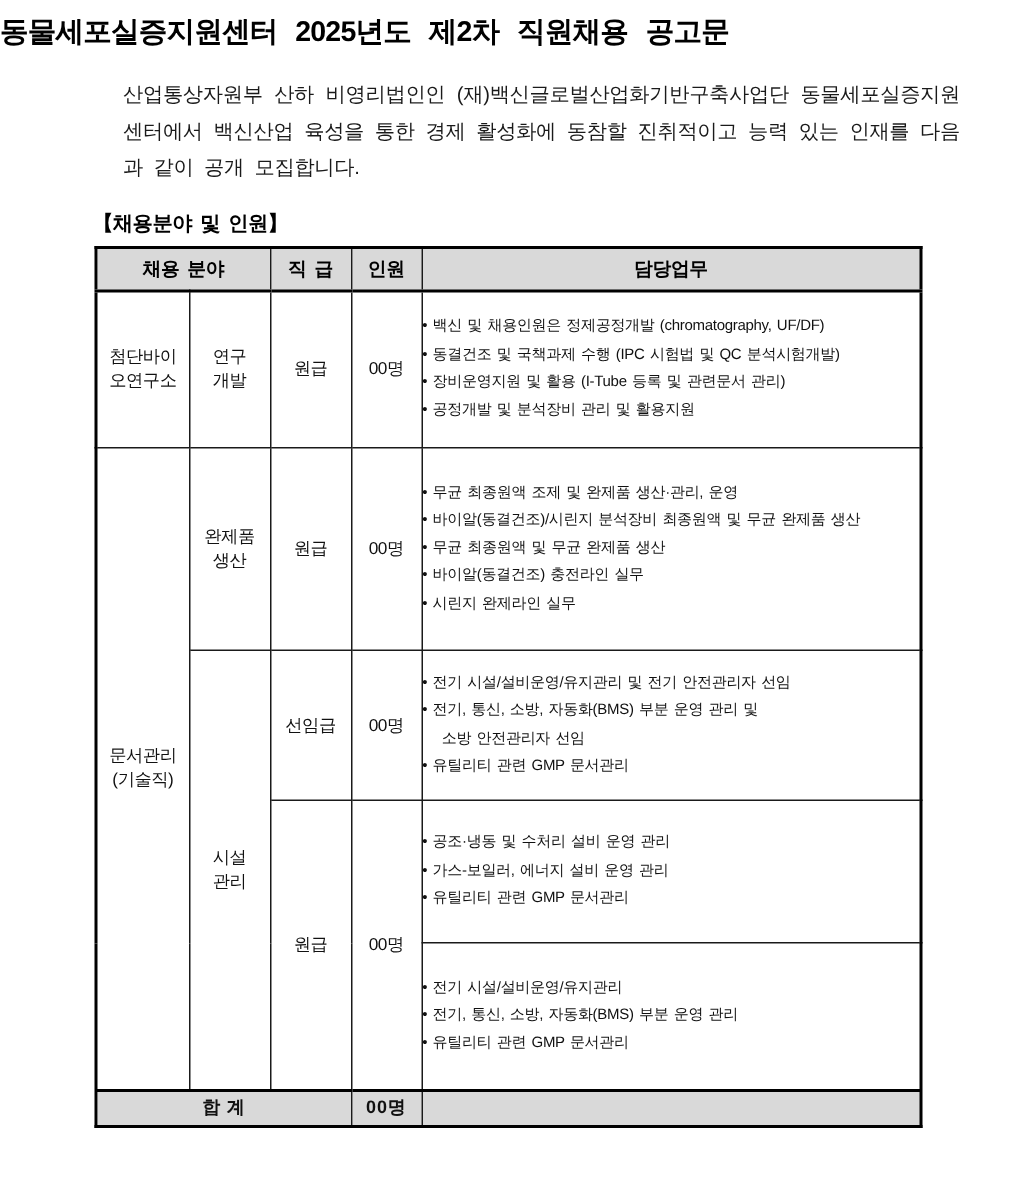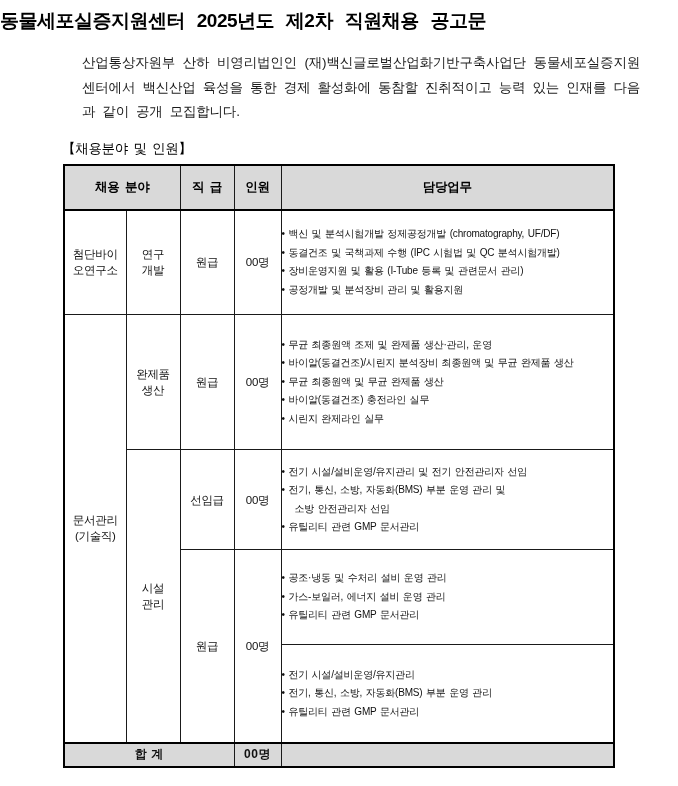--- a/index.html
+++ b/index.html
@@ -10,31 +10,31 @@
   .page{position:relative;width:678px;height:786px;}
   .doc-title{
     margin-top:8px;font-size:19px;font-weight:bold;
     letter-spacing:-0.5px;word-spacing:7px;color:#000;
   }
   .intro{
     margin:17px 38px 0 82px;font-size:13.5px;line-height:1.82;
     text-align:justify;word-spacing:3.5px;letter-spacing:-0.2px;color:#1a1a1a;
   }
   .section-heading{
-    margin:15px 0 6px 62px;font-size:13.5px;font-weight:normal;
+    margin:15px 0 6px 62px;font-size:13.5px;font-weight:bold;
     letter-spacing:-0.3px;word-spacing:2px;color:#000;
   }
   table.recruit{
     margin-left:63px;border-collapse:collapse;table-layout:fixed;width:550px;
     border:2.5px solid #000;
   }
   table.recruit th, table.recruit td{
     border:1px solid #1a1a1a;padding:0;overflow:hidden;
   }
-  tr.head{height:45px;}
+  tr.head{height:29px;}
   tr.head th{
     background:#d9d9d9;font-size:12.5px;font-weight:bold;text-align:center;
     vertical-align:middle;letter-spacing:-0.2px;word-spacing:2px;
     border-bottom:2px solid #000;
   }
   tr.r1{height:105px;} tr.r2{height:135px;} tr.r3{height:100px;}
   tr.r4a{height:95px;} tr.r4b{height:98px;} tr.total{height:24px;}
   td.c{
     text-align:center;vertical-align:middle;font-size:11.5px;line-height:1.4;
     white-space:pre-line;letter-spacing:-0.3px;color:#111;
@@ -81,21 +81,21 @@
       </tr>
 
       <tr class="r1">
         <td class="c">첨단바이
 오연구소</td>
         <td class="c">연구
 개발</td>
         <td class="c">원급</td>
         <td class="c">00명</td>
         <td class="duties">
-            <div class="duty">• 백신 및 분석시험개발 정제공정개발 (chromatography, UF/DF)</div>
+            <div class="duty">• 백신 및 채용인원은 정제공정개발 (chromatography, UF/DF)</div>
             <div class="duty">• 동결건조 및 국책과제 수행 (IPC 시험법 및 QC 분석시험개발)</div>
             <div class="duty">• 장비운영지원 및 활용 (I-Tube 등록 및 관련문서 관리)</div>
             <div class="duty">• 공정개발 및 분석장비 관리 및 활용지원</div>
           </td>
       </tr>
 
       <tr class="r2">
         <td class="c" rowspan="4">문서관리
 (기술직)</td>
         <td class="c">완제품

